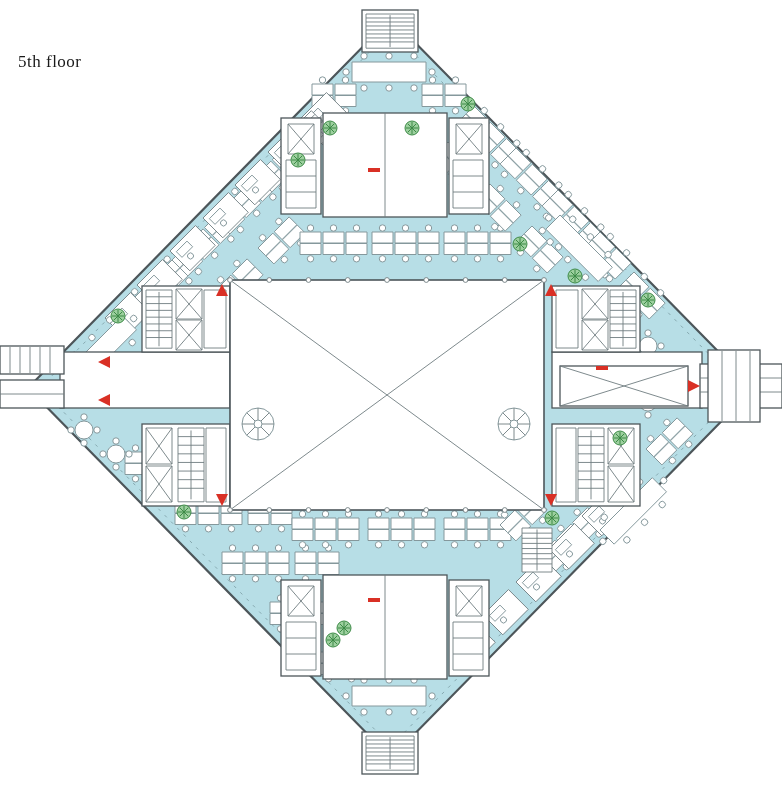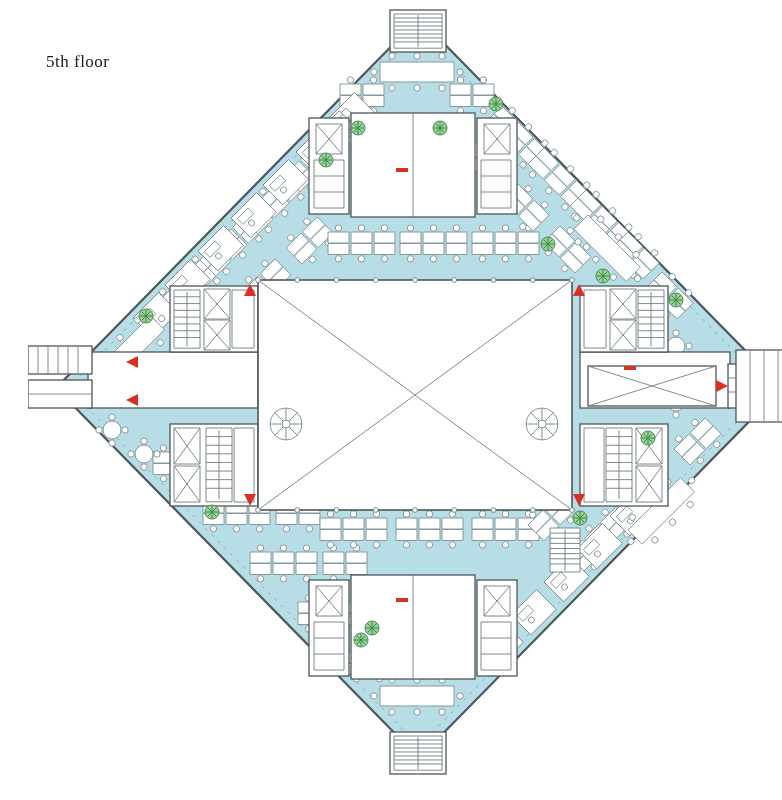--- a/index.html
+++ b/index.html
@@ -9,21 +9,21 @@
     --furn:#85989c;
     --plant:#3c8a46;
     --plant-light:#9ccf9e;
     --exit-red:#d93025;
     --mullion:#86a9b0;
     --text:#1a1a1a;
   }
   html,body{margin:0;padding:0;background:#ffffff;}
   body{width:782px;height:800px;position:relative;overflow:hidden;
        font-family:"Liberation Serif", serif;}
-  .stage{position:absolute;inset:0;margin-left:28px;}
+  .stage{position:absolute;inset:0;}
   .floor-title{position:absolute;left:18px;top:52px;font-size:17px;color:var(--text);
                letter-spacing:.5px;}
   svg{position:absolute;left:0;top:0;}
   .floor{fill:var(--floor-fill);stroke:var(--wall-stroke);stroke-width:2.2;}
   .mullion{fill:none;stroke:var(--mullion);stroke-width:1;stroke-dasharray:3 6;}
   .white-room{fill:#ffffff;stroke:var(--wall-stroke);stroke-width:1.3;}
   .thin{fill:none;stroke:var(--line);stroke-width:0.9;vector-effect:non-scaling-stroke;}
   .thin-f{fill:#ffffff;stroke:var(--line);stroke-width:0.9;vector-effect:non-scaling-stroke;}
   .furn{fill:#ffffff;stroke:var(--furn);stroke-width:1;vector-effect:non-scaling-stroke;}
   .chair{fill:#ffffff;stroke:var(--furn);stroke-width:1;vector-effect:non-scaling-stroke;}

